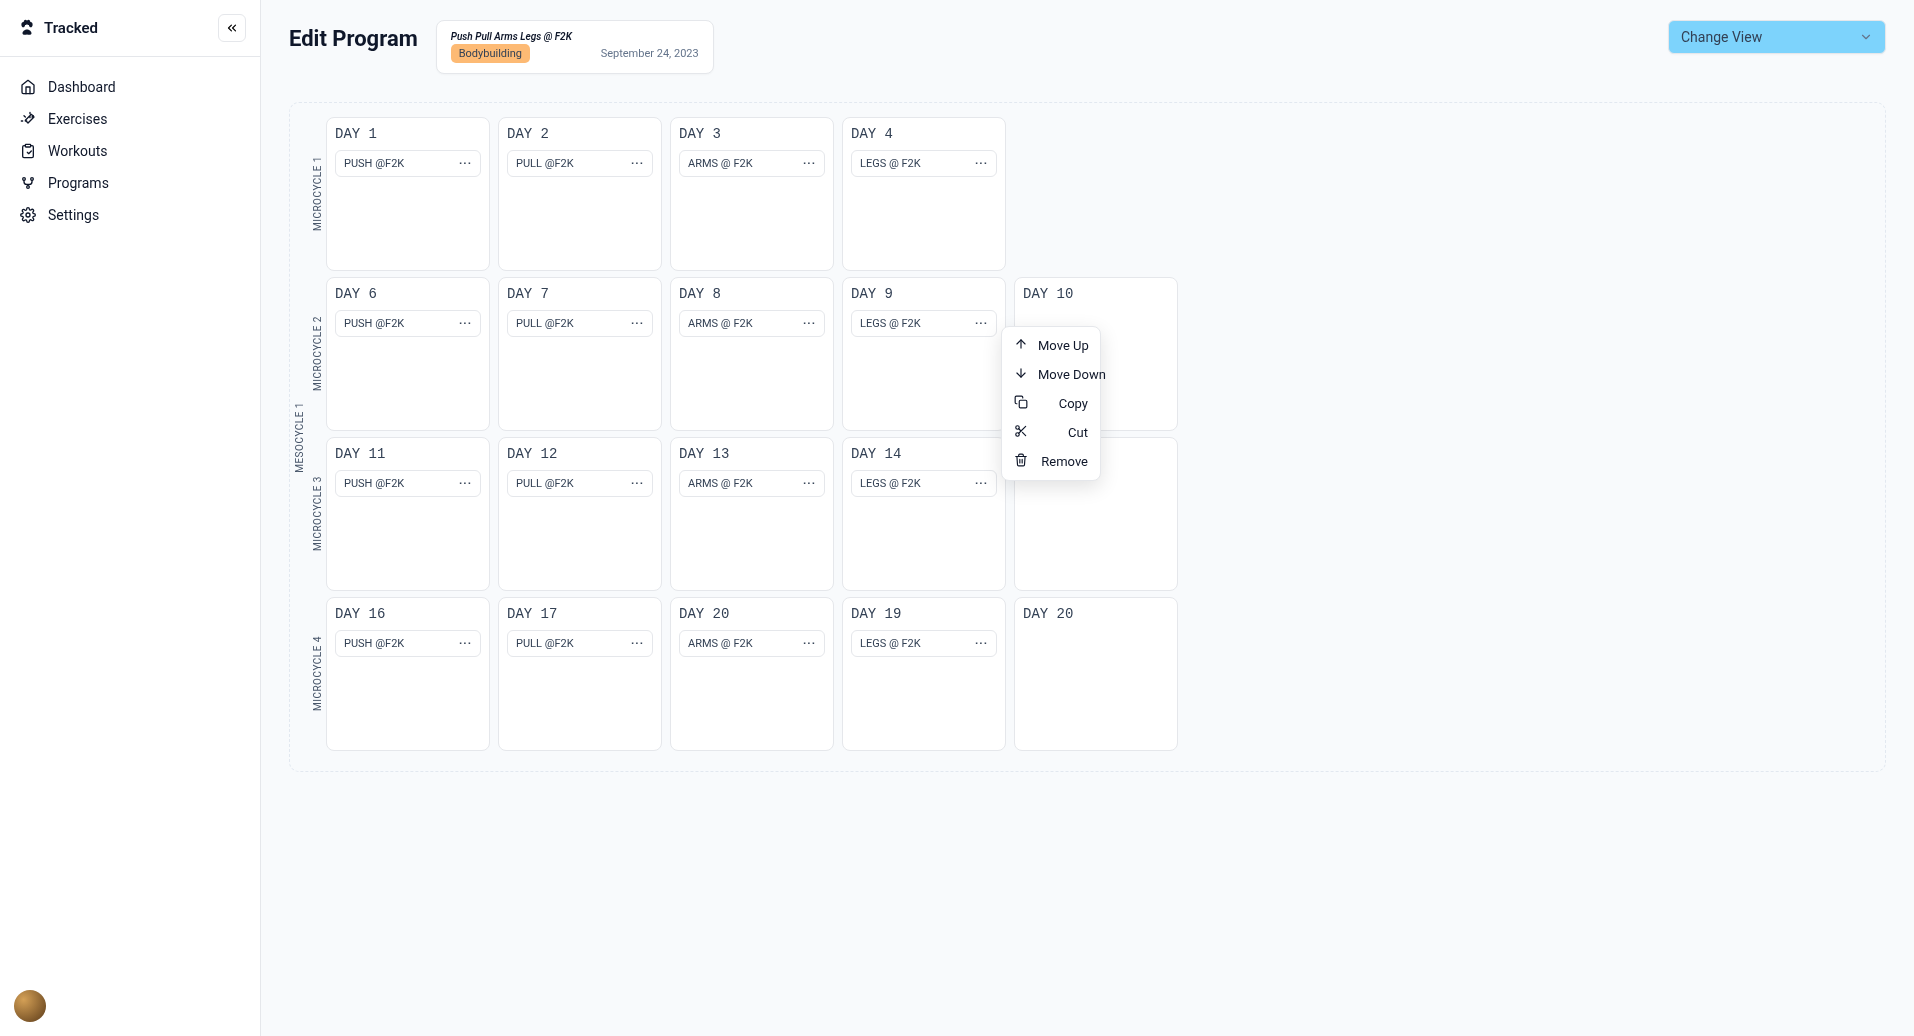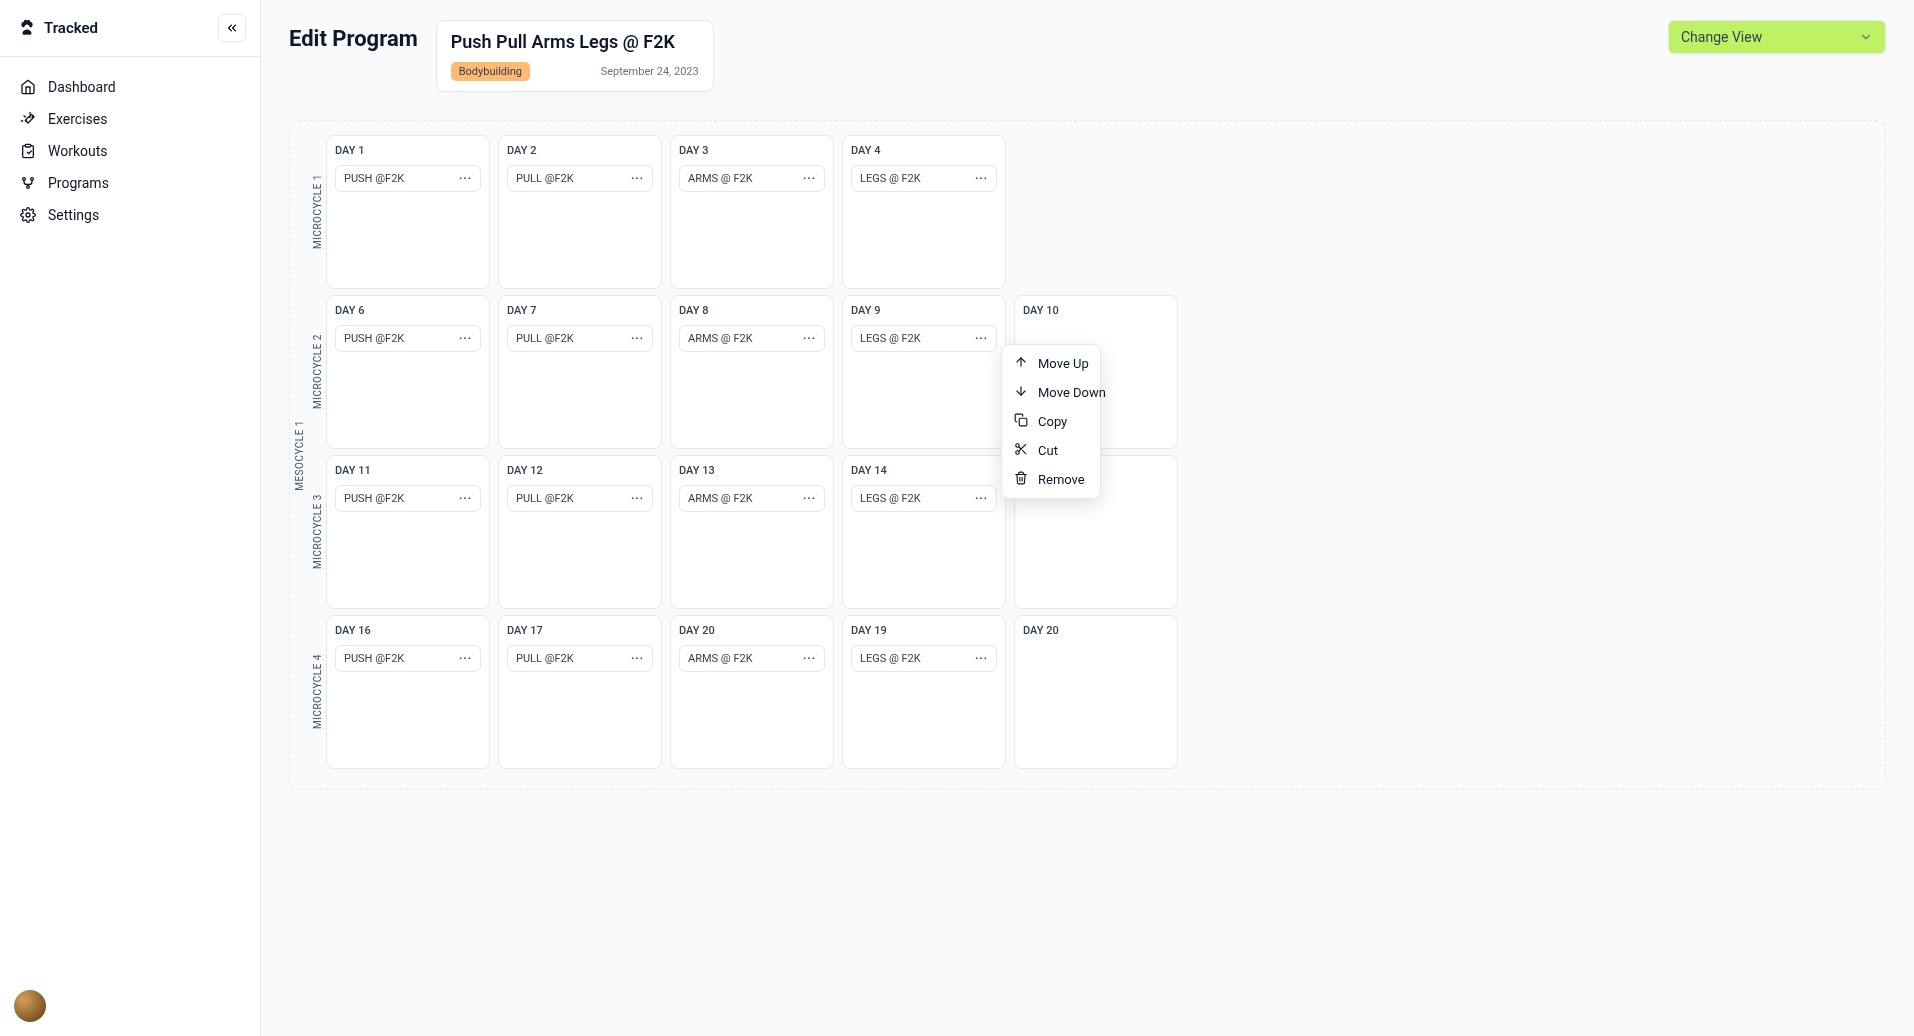--- a/index.html
+++ b/index.html
@@ -16,44 +16,44 @@
 .nav-item { display: flex; align-items: center; gap: 12px; padding: 8px 10px; border-radius: 6px; cursor: pointer; font-size: 14px; color: #0f172a; }
 .nav-icon { width: 16px; height: 16px; flex-shrink: 0; }
 .avatar-wrap { padding: 14px; }
 .avatar { width: 32px; height: 32px; border-radius: 50%; background: radial-gradient(circle at 30% 30%, #d4a056, #5b3a18); }
 
 
 .main { flex: 1; background: #f8fafc; overflow: auto; }
 .header-row { display: flex; align-items: flex-start; padding: 20px 28px 10px 28px; gap: 18px; }
 .page-title { font-size: 22px; font-weight: 700; color: #0f172a; padding-top: 6px; }
 .program-card { background: #fff; border: 1px solid #e5e7eb; border-radius: 8px; padding: 10px 14px; box-shadow: 0 1px 2px rgba(0,0,0,0.03); width: 278px; }
-.program-title { font-weight: 600; font-size: 18px; margin-bottom: 10px; }
+.program-title { font-weight: 600; font-size: 10px; margin-bottom: 2px; font-style: italic; }
 .program-meta { display: flex; align-items: center; justify-content: space-between; }
 .tag { background: #fdba74; color: #334155; font-size: 11px; padding: 3px 8px; border-radius: 5px; }
 .program-date { font-size: 11px; color: #64748b; }
 .header-spacer { flex: 1; }
-.view-select { display: flex; align-items: center; justify-content: space-between; background: #bef264; border: 1px solid #e5e7eb; border-radius: 6px; padding: 8px 12px; min-width: 218px; cursor: pointer; font-size: 14px; color: #334155; box-shadow: 0 1px 2px rgba(0,0,0,0.03); }
+.view-select { display: flex; align-items: center; justify-content: space-between; background: #7dd3fc; border: 1px solid #e5e7eb; border-radius: 6px; padding: 8px 12px; min-width: 218px; cursor: pointer; font-size: 14px; color: #334155; box-shadow: 0 1px 2px rgba(0,0,0,0.03); }
 
 
 .grid-wrap { margin: 18px 28px 28px 28px; padding: 14px 10px 14px 0; border: 1px dashed #e2e8f0; border-radius: 10px; background: #f8fafc; }
 .meso-row { display: flex; align-items: stretch; }
 .meso-label { width: 18px; display: flex; align-items: center; justify-content: center; }
 .vlabel { writing-mode: vertical-rl; transform: rotate(180deg); font-size: 10px; color: #475569; letter-spacing: 0.5px; text-transform: uppercase; }
 .micro-col { display: flex; flex-direction: column; }
 .micro-row { display: flex; align-items: stretch; margin-bottom: 6px; }
 .micro-label { width: 18px; display: flex; align-items: center; justify-content: center; }
 .days { display: flex; gap: 8px; }
 .day-card { width: 164px; height: 154px; background: #fff; border: 1px solid #e5e7eb; border-radius: 8px; padding: 8px; display: flex; flex-direction: column; gap: 8px; position: relative; }
-.day-title { font-size: 11px; color: #334155; font-weight: 500; }
+.day-title { font-size: 14px; color: #334155; font-weight: 500; font-family: Liberation Mono, monospace; }
 .workout-chip { display: flex; align-items: center; justify-content: space-between; border: 1px solid #e5e7eb; border-radius: 6px; padding: 6px 8px; font-size: 11px; color: #334155; cursor: pointer; }
 .dots { letter-spacing: 1px; cursor: pointer; color: #334155; font-weight: 700; }
 
 
 .ctx-menu { position: absolute; top: 48px; right: -96px; width: 100px; min-width: 100px; background: #fff; border: 1px solid #e5e7eb; border-radius: 8px; box-shadow: 0 6px 20px rgba(0,0,0,0.12); padding: 4px 0; z-index: 30; }
-.ctx-item { display: flex; align-items: center; gap: 10px; padding: 6px 12px; font-size: 13px; color: #0f172a; cursor: pointer; white-space: nowrap; }
+.ctx-item { display: flex; align-items: center; gap: 10px; padding: 6px 12px; font-size: 13px; color: #0f172a; cursor: pointer; white-space: nowrap; justify-content: space-between; }
 .ctx-icon { width: 14px; height: 14px; flex-shrink: 0; }
 </style>
 </head>
 <body>
 
 <div class="app">
 
   <aside class="sidebar">
     <div class="sidebar-header">
       <div class="brand">

